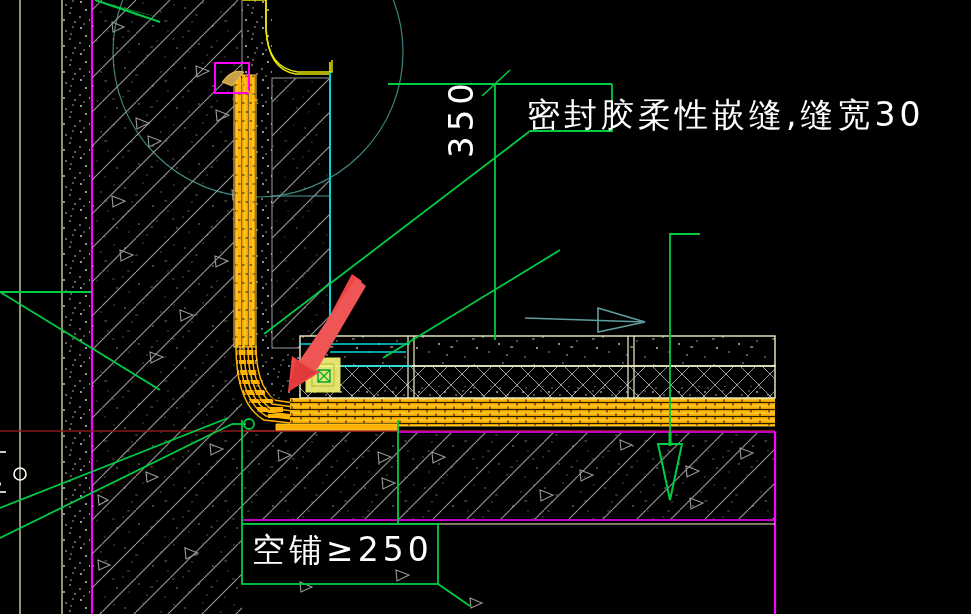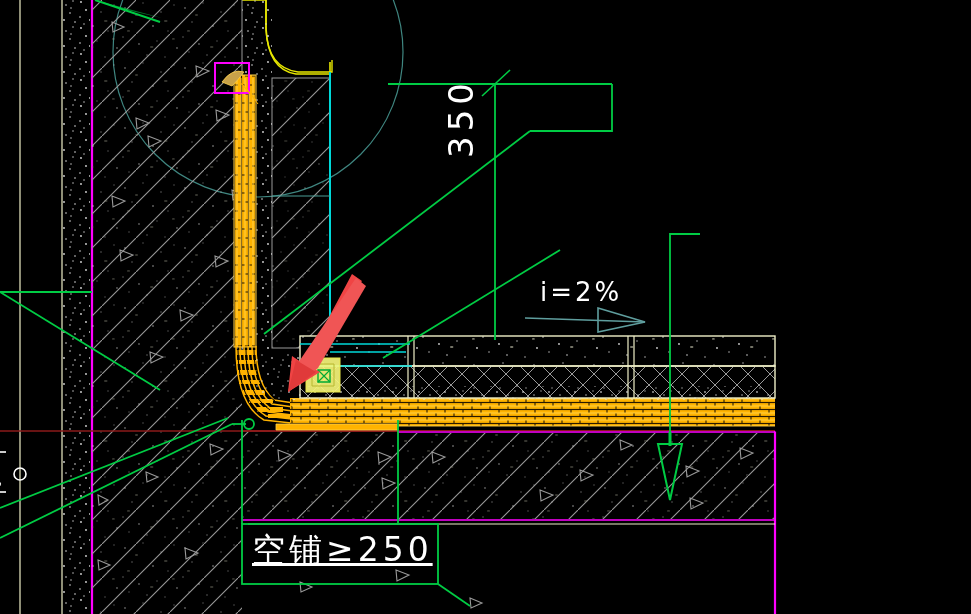--- a/index.html
+++ b/index.html
@@ -6,21 +6,21 @@
   html,body{margin:0;padding:0;background:#000;}
   body{width:971px;height:614px;overflow:hidden;
        font-family:"Liberation Sans","DejaVu Sans",sans-serif;}
   #stage{position:relative;width:971px;height:614px;background:#000;overflow:hidden;}
   #stage svg{position:absolute;left:0;top:0;}
   .cadtext{position:absolute;color:#ffffff;white-space:nowrap;
            font-family:"DejaVu Sans","Liberation Sans",sans-serif;
            font-weight:400;letter-spacing:2px;}
   .t-seal{left:527px;top:93px;font-size:33px;letter-spacing:4px;}
   .t-roof{left:707px;top:205px;font-size:27px;letter-spacing:3px;}
-  .t-kong{left:252px;top:528px;font-size:33px;letter-spacing:4px;text-decoration:underline;}
+  .t-kong{left:252px;top:528px;font-size:33px;letter-spacing:4px;}
   .t-dim350{left:441px;top:158px;font-size:34px;letter-spacing:5px;
             transform:rotate(-90deg);transform-origin:left top;}
   .t-slope{left:540px;top:277px;font-size:26px;letter-spacing:3px;}
   .t-edge{left:-6px;top:462px;font-size:22px;}
 </style>
 </head>
 <body>
 
 <div id="stage">
 
@@ -336,23 +336,23 @@
 
   <g>
     <line x1="775" y1="431" x2="971" y2="431" stroke="#000" stroke-width="1"></line>
   </g>
 
   <circle cx="20" cy="474" r="6" fill="none" stroke="#ffffff" stroke-width="1.6"></circle>
   <line x1="0" y1="452" x2="6" y2="452" stroke="#ffffff" stroke-width="1.6"></line>
   <line x1="0" y1="492" x2="6" y2="492" stroke="#ffffff" stroke-width="1.6"></line>
 </svg>
 
+<div class="cadtext t-seal">密封胶柔性嵌缝,缝宽30</div>
 
 
 <div class="cadtext t-kong">空铺≥250</div>
 
 <div class="cadtext t-dim350">350</div>
 
-<div class="cadtext t-slope">i=2%</div>
 
 <div class="cadtext t-edge">。</div>
 
 </div>
 
 </body></html>

